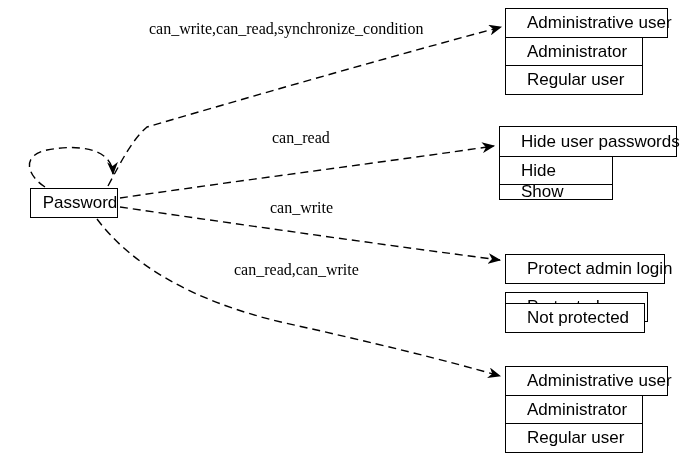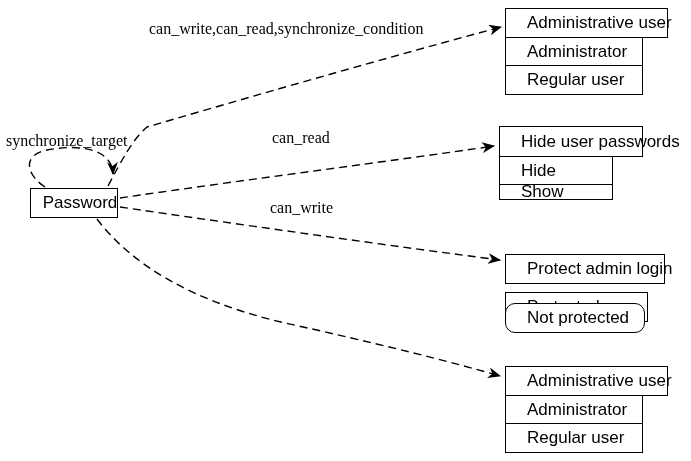--- a/index.html
+++ b/index.html
@@ -56,42 +56,42 @@
       </marker>
     </defs>
     <path class="edge-path" d="M 108,186 C 122,160 132,140 147,127 C 260,94 382,59 501,27" marker-end="url(#vee)"></path>
     <path class="edge-path" d="M 120,198 C 250,179 392,161 494,146" marker-end="url(#vee)"></path>
     <path class="edge-path" d="M 120,207 C 250,226 392,246 500,260" marker-end="url(#vee)"></path>
     <path class="edge-path" d="M 97,219 C 130,263 190,301 285,323 C 372,342 448,361 500,376" marker-end="url(#vee)"></path>
     <path class="edge-path" d="M 45,187 C 29,177 19,156 47,150 C 78,144 112,148 113,174" marker-end="url(#vee)"></path>
   </svg>
 
   <div class="edge-label" style="left:149px;top:20px;">can_write,can_read,synchronize_condition</div>
-  <div class="edge-label" style="left:6px;top:132px;">synchronize_target</div>
   <div class="edge-label" style="left:272px;top:129px;">can_read</div>
   <div class="edge-label" style="left:270px;top:199px;">can_write</div>
+  <div class="edge-label" style="left:234px;top:261px;">can_read,can_write</div>
 
   <div class="node" style="left:30px;top:188px;width:88px;height:30px;padding-left:12px;">Password</div>
 
   <div class="table" style="left:505px;top:8px;">
     <div class="cell" style="left:0;top:0;width:163px;height:30px;">Administrative user</div>
     <div class="cell" style="left:0;top:28.5px;width:138px;height:30px;">Administrator</div>
     <div class="cell" style="left:0;top:57px;width:138px;height:30px;">Regular user</div>
   </div>
 
   <div class="table" style="left:499px;top:126px;">
-    <div class="cell" style="left:0;top:0;width:144px;height:31px;">Hide user passwords</div>
+    <div class="cell" style="left:0;top:0;width:178px;height:31px;">Hide user passwords</div>
     <div class="cell" style="left:0;top:29.5px;width:114px;height:30px;">Hide</div>
     <div class="cell" style="left:0;top:58px;width:114px;height:16px;">Show</div>
   </div>
 
   <div class="table" style="left:505px;top:246px;">
     <div class="cell" style="left:0;top:0;width:160px;height:30px;margin-top:8px;">Protect admin login</div>
     <div class="cell" style="left:0;top:46px;width:143px;height:30px;">Protected</div>
-    <div class="cell" style="left:0;top:57px;width:140px;height:30px;border-radius:10px;">Not protected</div>
+    <div class="cell" style="left:0;top:57px;width:140px;height:30px;">Not protected</div>
   </div>
 
   <div class="table" style="left:505px;top:366px;">
     <div class="cell" style="left:0;top:0;width:163px;height:30px;">Administrative user</div>
     <div class="cell" style="left:0;top:28.5px;width:138px;height:30px;">Administrator</div>
     <div class="cell" style="left:0;top:57px;width:138px;height:30px;">Regular user</div>
   </div>
 
 </div>
 

